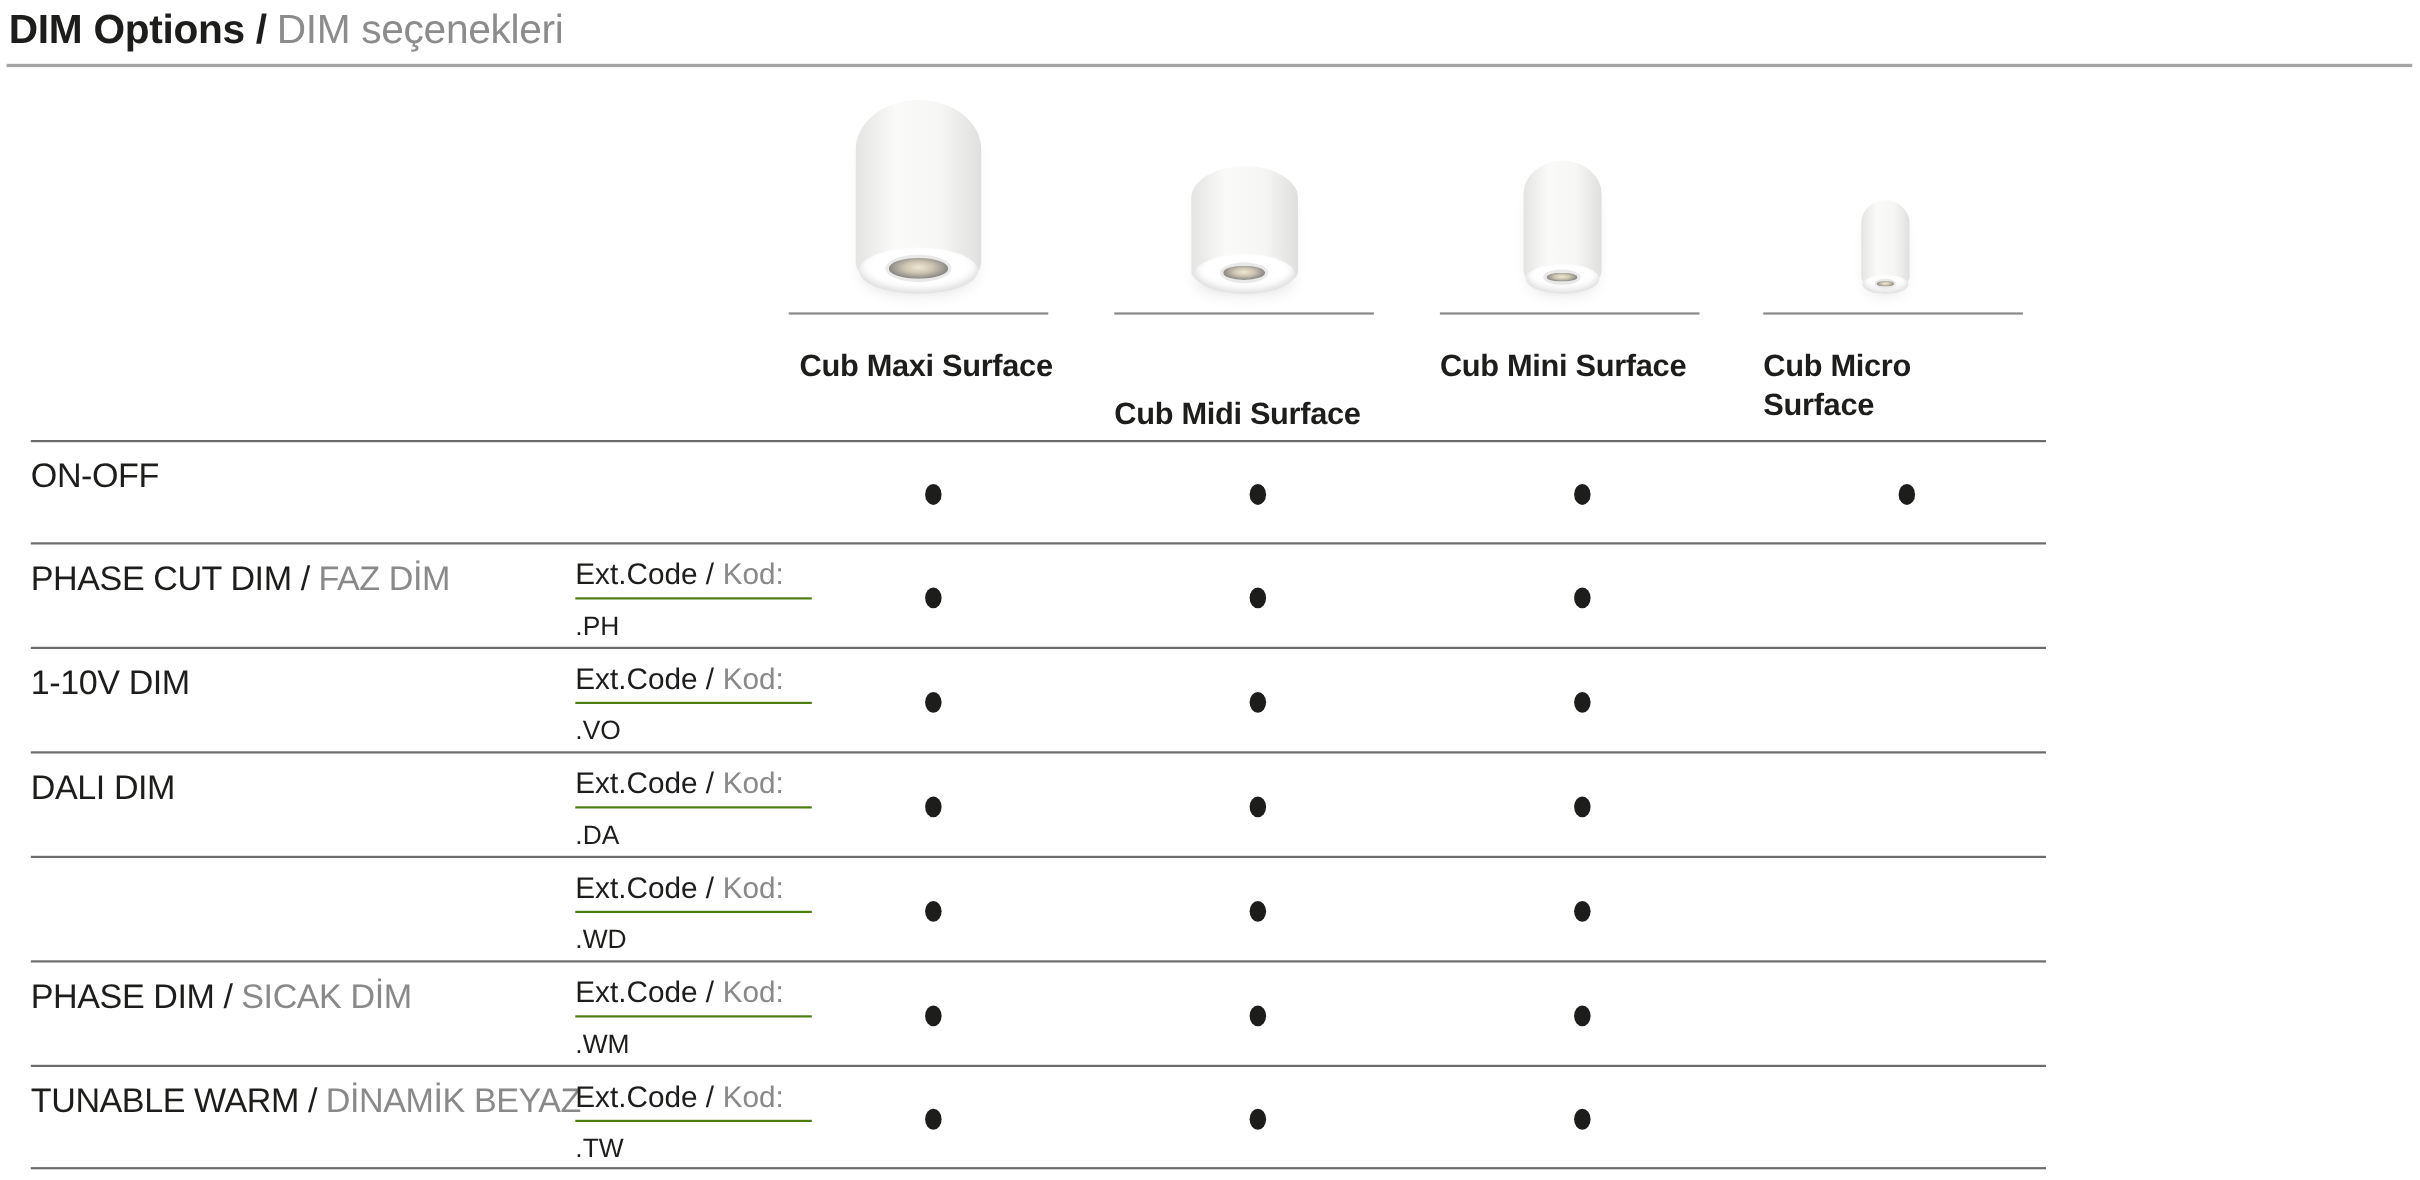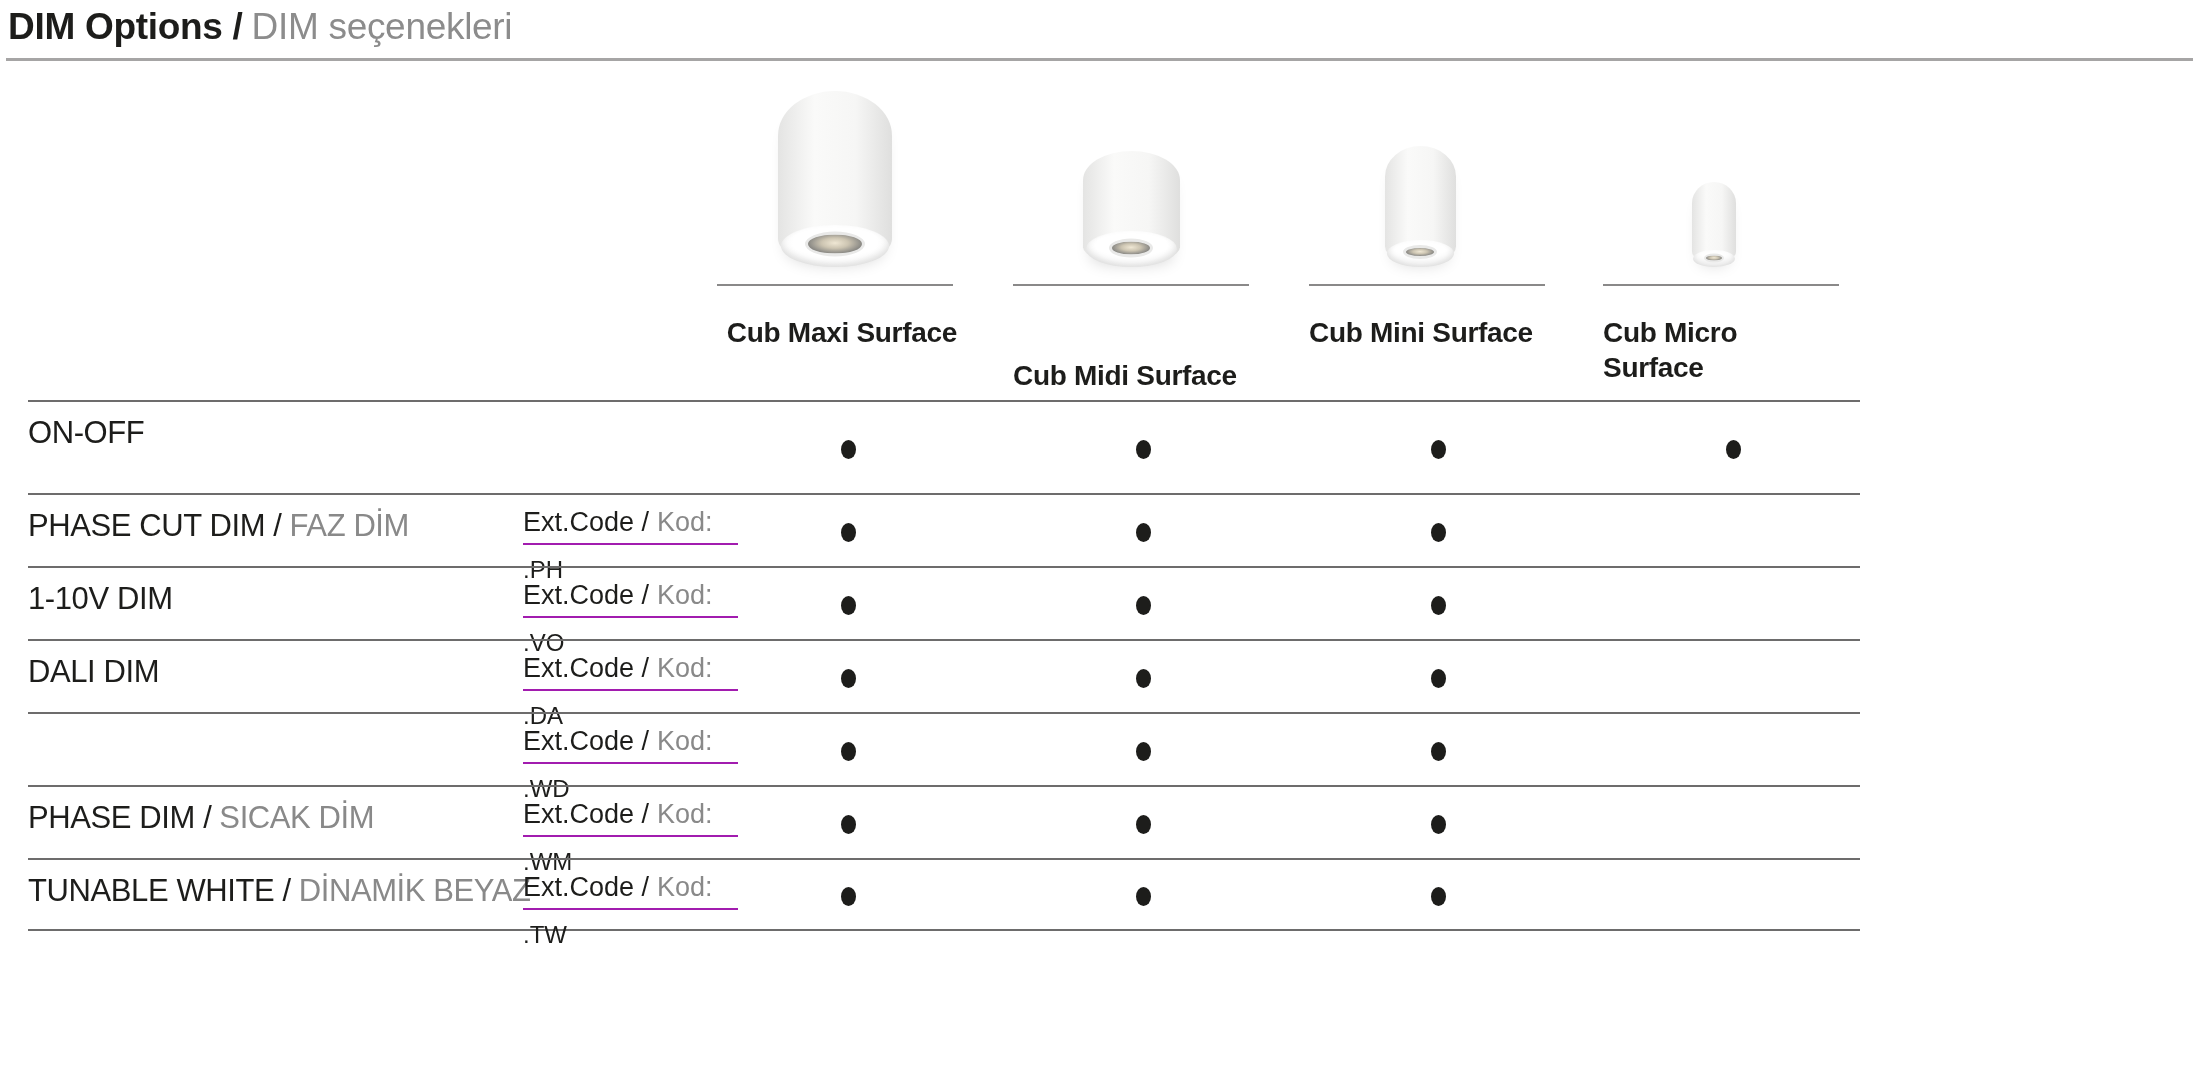--- a/index.html
+++ b/index.html
@@ -44,32 +44,32 @@
   }
   .lamp-lens {
     position: absolute; left: 50%; top: 46%; transform: translate(-50%, -50%);
     border-radius: 50%;
     background: radial-gradient(ellipse at 50% 45%, #efe7d4 0%, #cdc5b2 35%, #9d9a92 60%, #7b7b78 78%, #c7c6c4 95%);
     border: 3px solid #e9e9e8;
   }
 
   
   .dim-table { position: absolute; left: 8px; top: 400px; width: 1832px; margin-left: 20px; }
-  .trow { position: relative; border-top: 2px solid #6d6c6c; height: 73px; }
+  .trow { position: relative; border-top: 2px solid #6d6c6c; height: 95px; }
   .trow:first-child { height: 93px; }
   .trow:last-child { border-bottom: 2px solid #6d6c6c; }
   .row-label {
     position: absolute; left: 0; top: 13px;
     font-size: 31px; letter-spacing: -0.4px; white-space: nowrap;
   }
   .row-label .tr, .ext-head .tr { color: #898989; margin-left: 8px; }
   .ext-block { position: absolute; left: 495px; top: 11px; width: 215px; }
   .ext-head {
     font-size: 27px; line-height: 32px; white-space: nowrap;
-    border-bottom: 2px solid #a21caf; padding-bottom: 5px;
+    border-bottom: 2px solid #4d7c0f; padding-bottom: 5px;
   }
   .ext-code { font-size: 24px; line-height: 32px; padding-top: 9px; }
   .dot {
     position: absolute; top: 50%; margin-top: -8px;
     width: 15px; height: 19px; border-radius: 50%; background: #1d1d1b;
   }
   .dot-c1 { left: 813px; } .dot-c2 { left: 1108px; } .dot-c3 { left: 1403px; } .dot-c4 { left: 1698px; }
 </style>
 </head>
 <body>
@@ -198,21 +198,21 @@
       <div class="ext-code">.WM</div>
     </div>
     <span class="dot dot-c1"></span>
     <span class="dot dot-c2"></span>
     <span class="dot dot-c3"></span>
 
   </div>
 
   <div class="trow">
     <div class="row-label">
-      <span>TUNABLE WHITE /</span><span class="tr">DİNAMİK BEYAZ</span>
+      <span>TUNABLE WARM /</span><span class="tr">DİNAMİK BEYAZ</span>
     </div>
     <div class="ext-block">
       <div class="ext-head"><span>Ext.Code /</span><span class="tr">Kod:</span></div>
       <div class="ext-code">.TW</div>
     </div>
     <span class="dot dot-c1"></span>
     <span class="dot dot-c2"></span>
     <span class="dot dot-c3"></span>
 
   </div>

